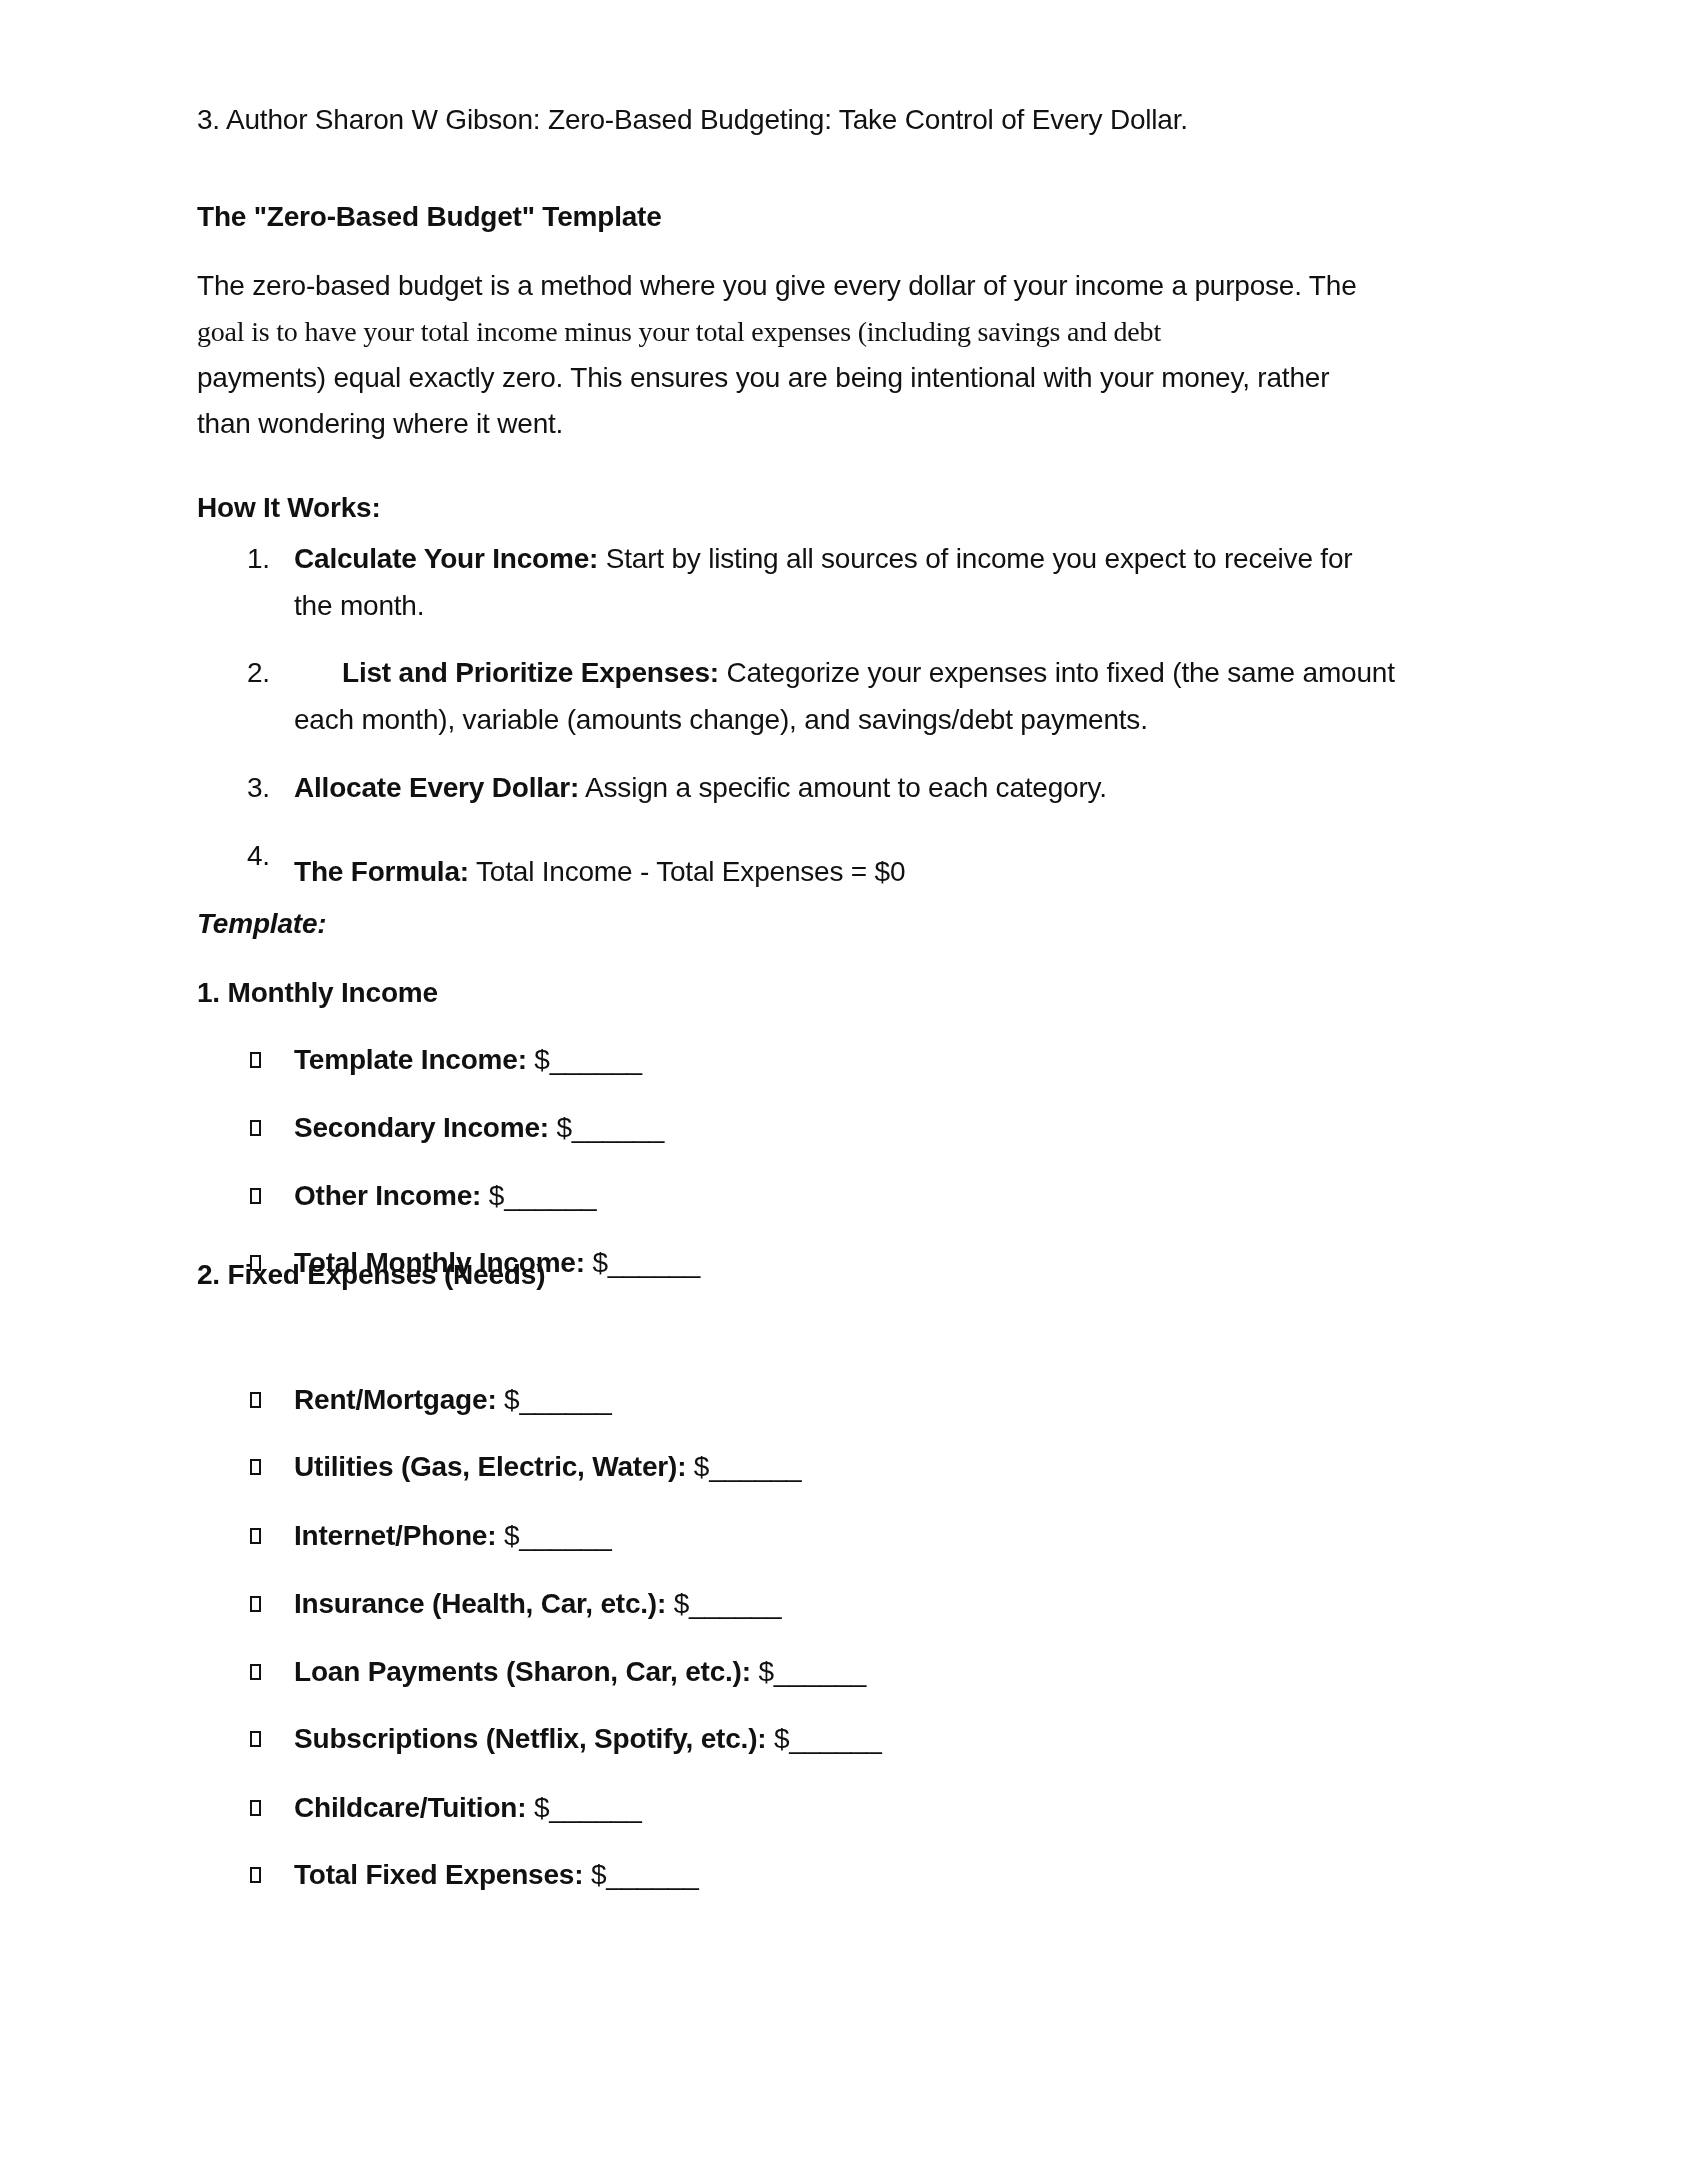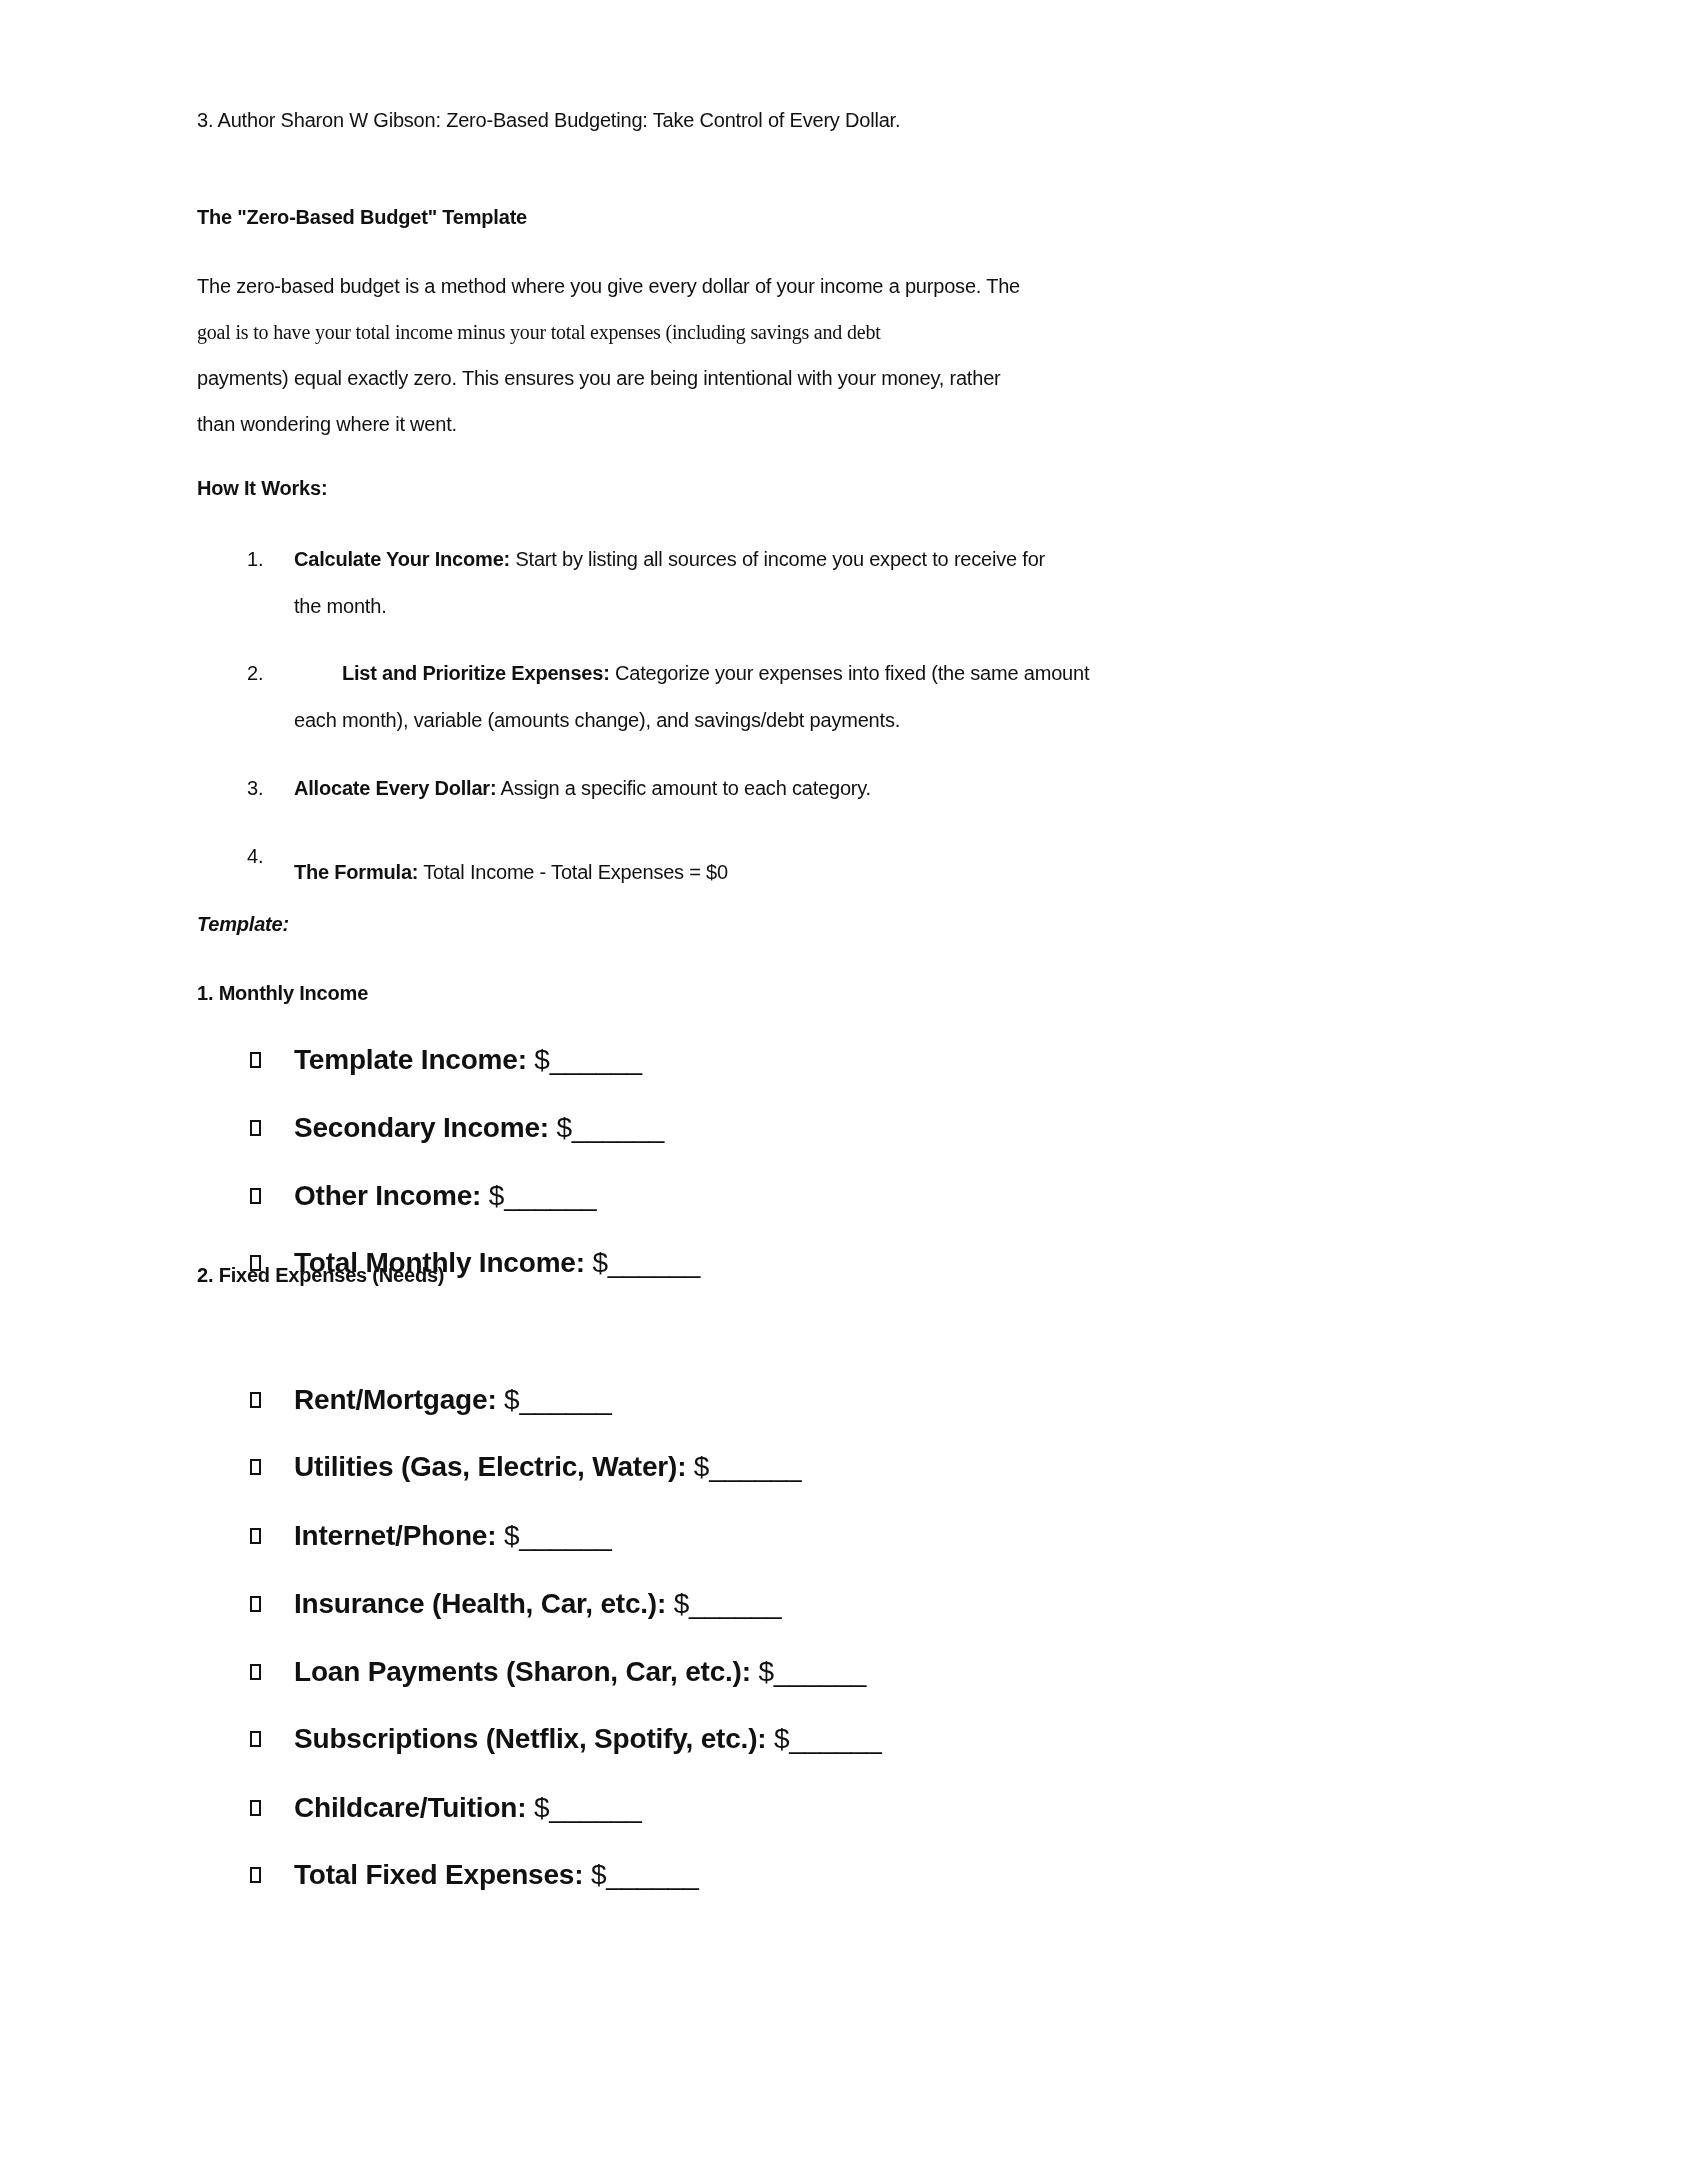--- a/index.html
+++ b/index.html
@@ -2,21 +2,21 @@
 <html><head>
 <meta charset="utf-8">
 <style>
   html, body { margin: 0; padding: 0; background: #ffffff; }
   body {
     width: 1683px; height: 2178px; position: relative; overflow: hidden;
     font-family: "Liberation Sans", sans-serif; color: #111111;
   }
   .line {
     position: absolute; left: 197px; white-space: nowrap;
-    font-size: 20px; line-height: 36px; transform: translateY(-50%);
+    font-size: 28px; line-height: 36px; transform: translateY(-50%);
     letter-spacing: -0.2px;
   }
   .bold { font-weight: bold; }
   .box {
     position: absolute; left: 250px; width: 11px; height: 16px;
     border: 2px solid #111; box-sizing: border-box; transform: translateY(-50%);
   }
   .item { position: absolute; left: 294px; white-space: nowrap; font-size: 28px;
     line-height: 36px; transform: translateY(-50%); letter-spacing: -0.2px; }
   .blank { font-weight: normal; }
@@ -28,21 +28,21 @@
 
 <div class="line bold" style="top:217px;">The "Zero-Based Budget" Template</div>
 
 <div>
   <div class="line" style="top:286px;">The zero-based budget is a method where you give every dollar of your income a purpose. The</div>
   <div class="line" style="top:332px;font-family:Liberation Serif, serif;">goal is to have your total income minus your total expenses (including savings and debt</div>
   <div class="line" style="top:378px;">payments) equal exactly zero. This ensures you are being intentional with your money, rather</div>
   <div class="line" style="top:424px;">than wondering where it went.</div>
 </div>
 
-<div class="line bold" style="top:488px;text-align:center;">How It Works:</div>
+<div class="line bold" style="top:508px;text-align:center;">How It Works:</div>
 
 <div>
 
   <div>
     <div class="line" style="top:559px; left:247px;">1.</div>
     <div class="line" style="top:559px; left:294px;"><span class="bold">Calculate Your Income:</span><span> Start by listing all sources of income you expect to receive for</span></div>
     <div class="line" style="top:606px; left:294px;">the month.</div>
   </div>
 
   <div>

